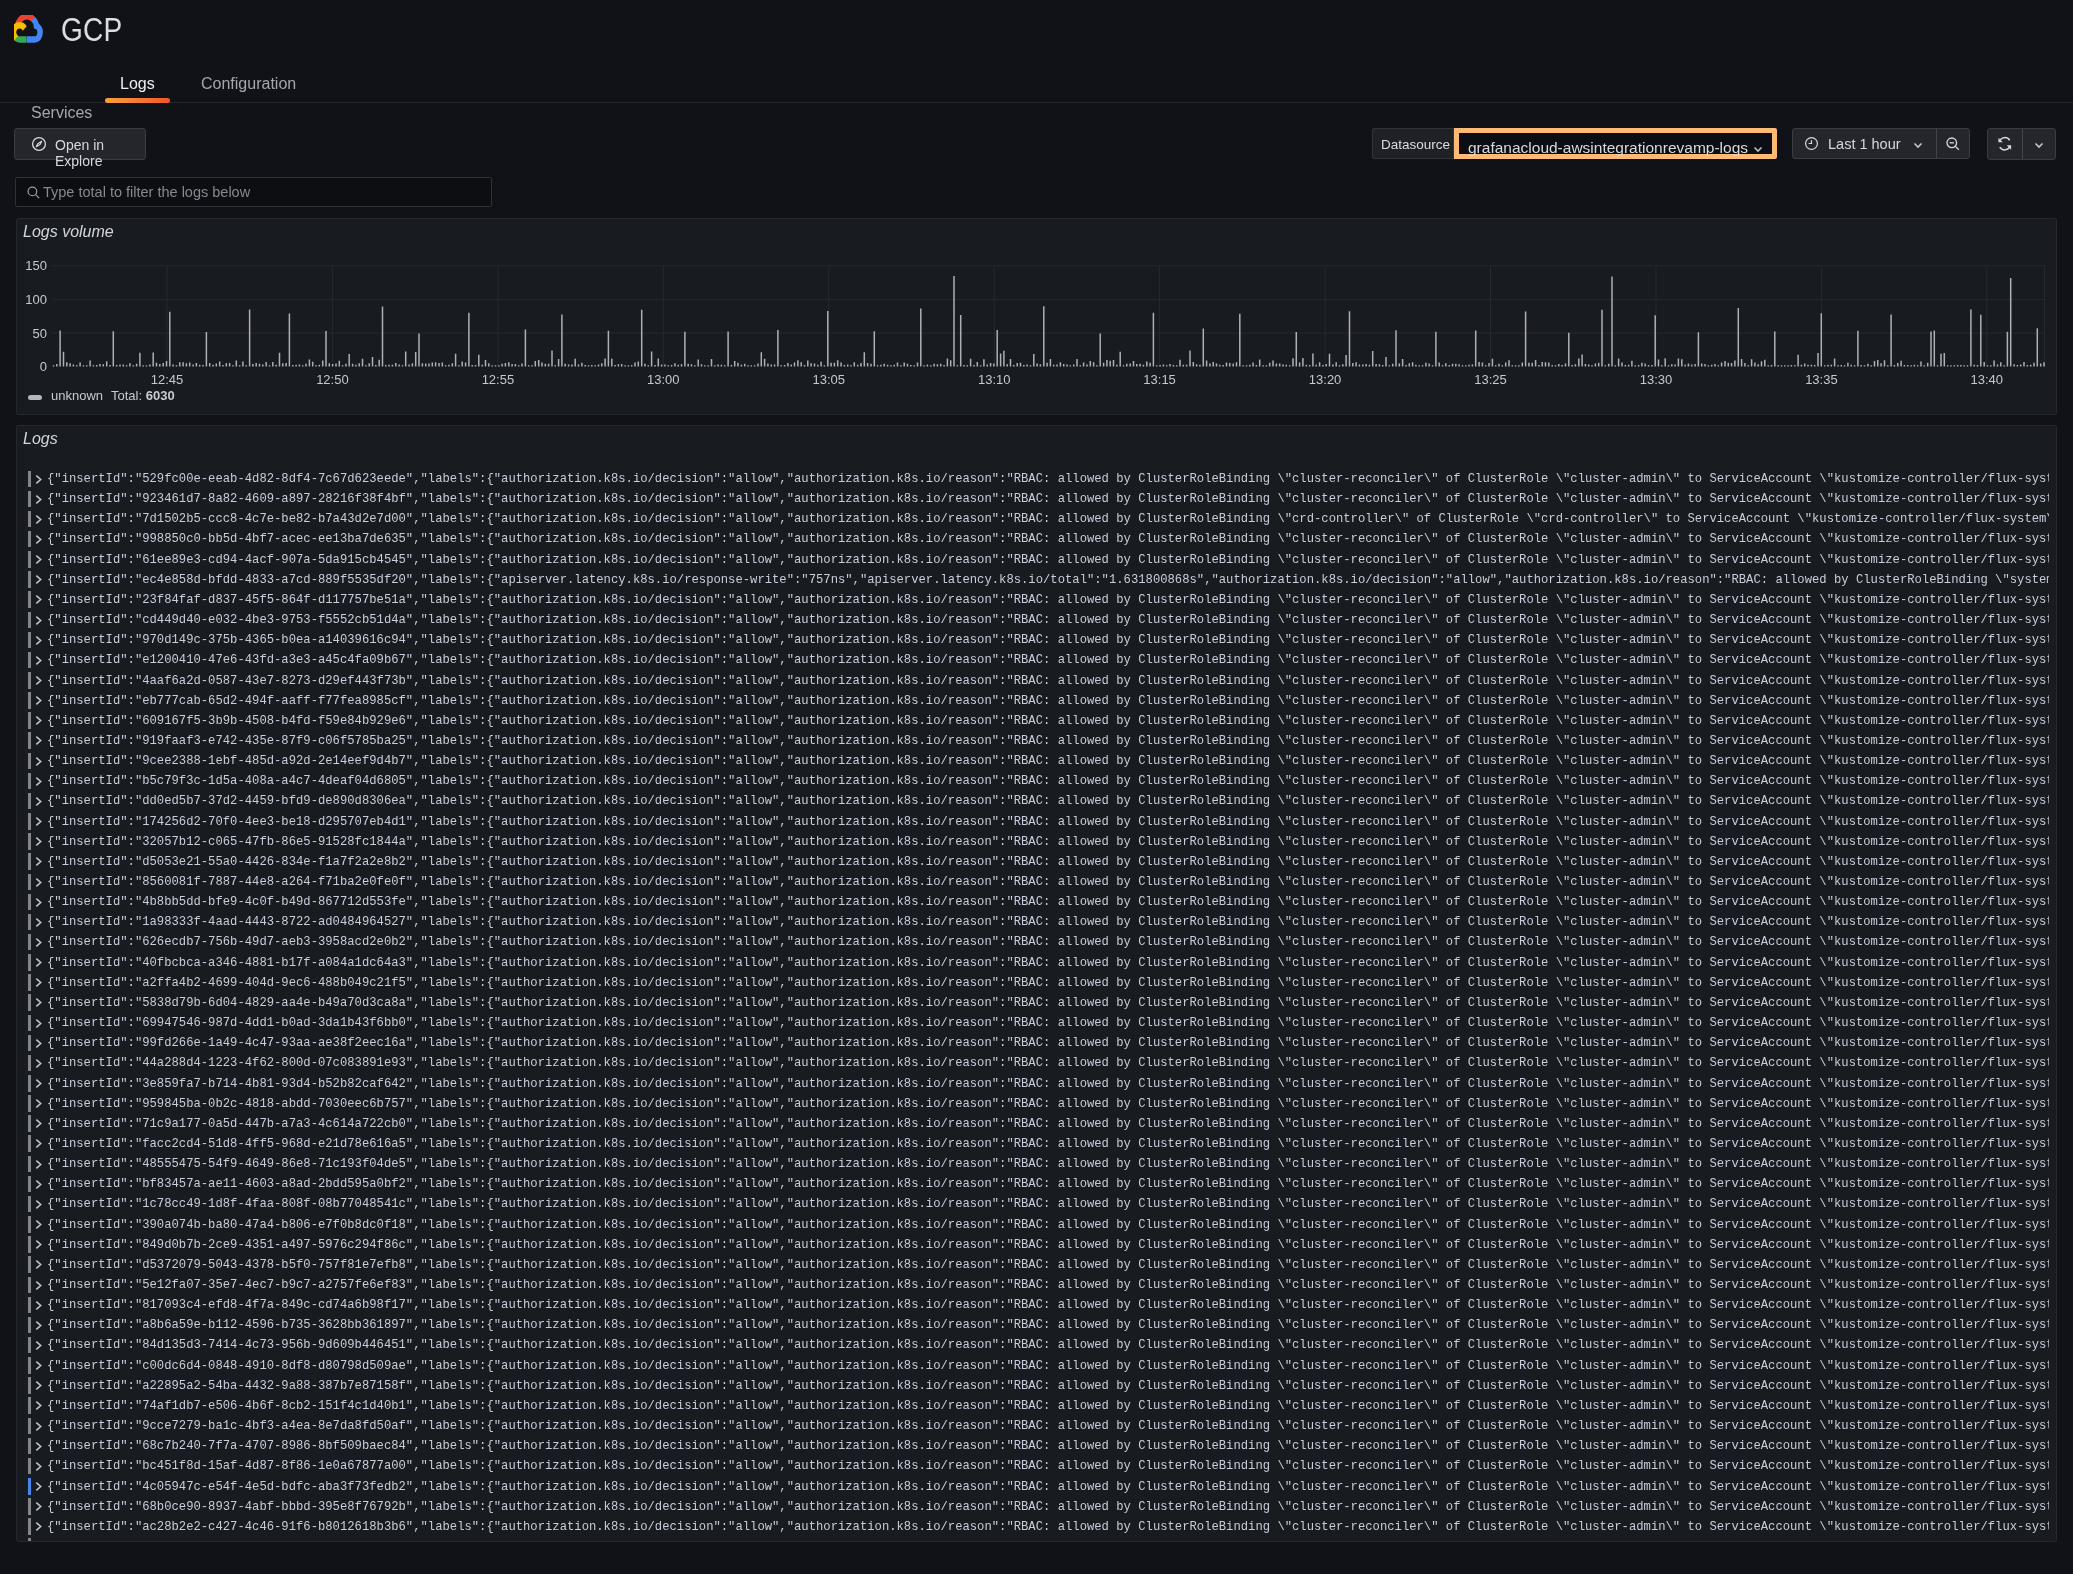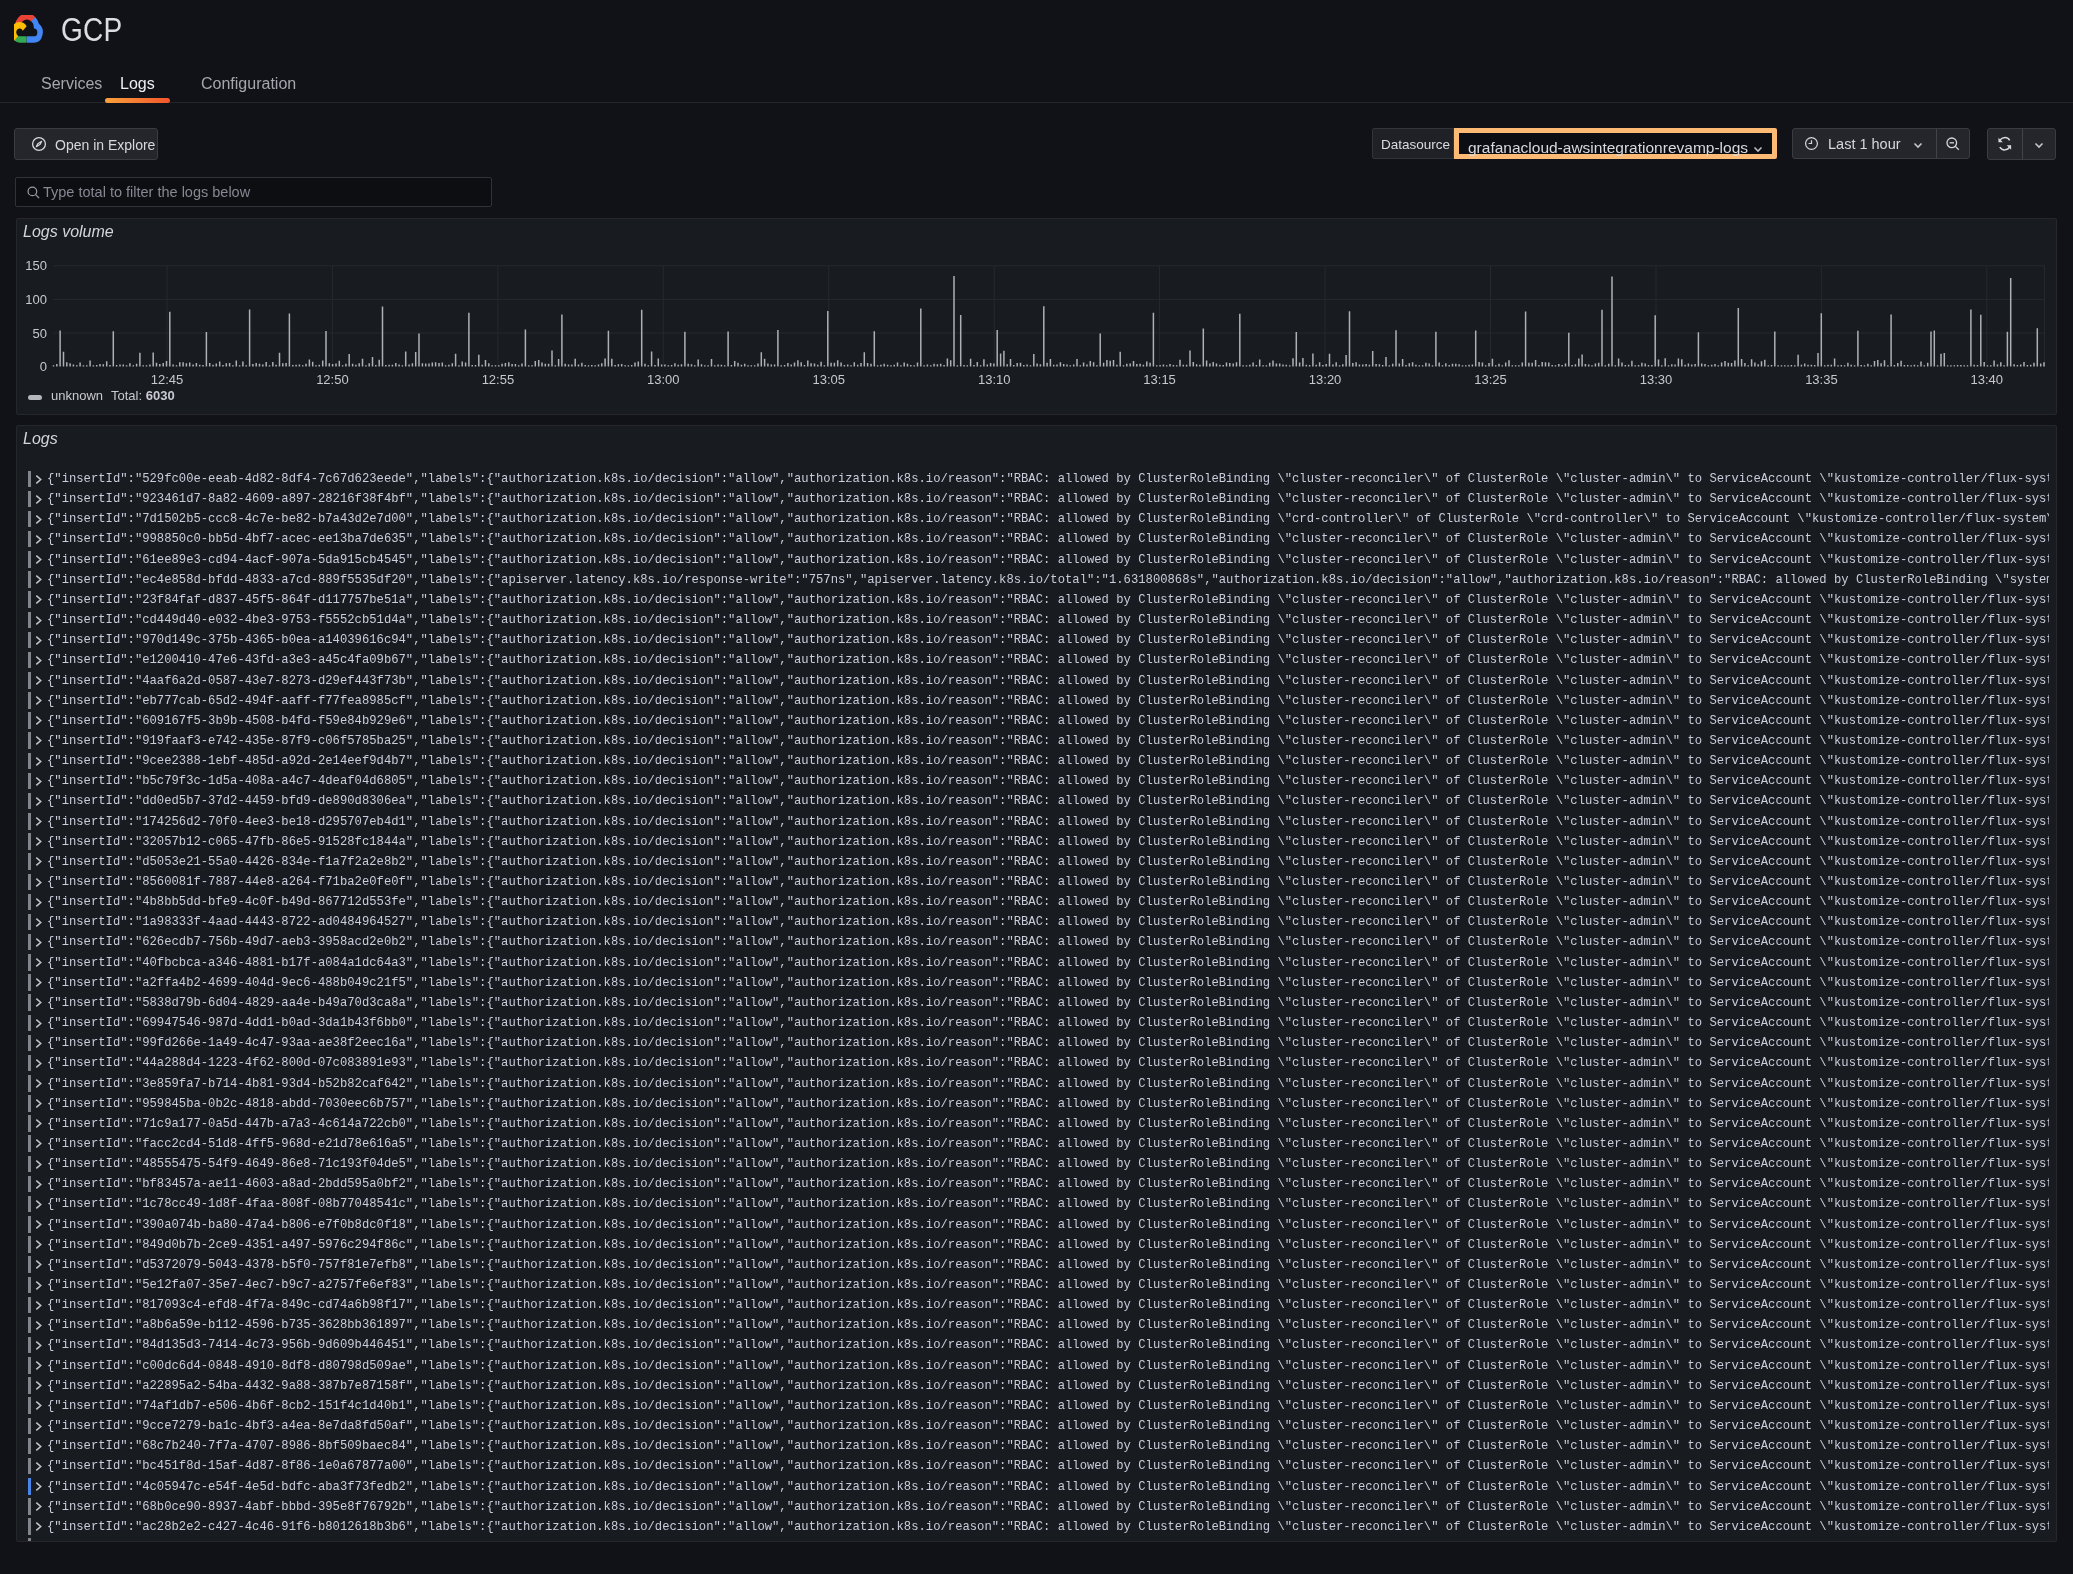--- a/index.html
+++ b/index.html
@@ -5,28 +5,28 @@
 html { background:#111217; }
 html,body { width:2073px; height:1574px; overflow:hidden; }
 body { background:rgba(17,18,23,0.99);
   font-family:"Liberation Sans",sans-serif; transform:translateZ(0); }
 
 .brand { position:absolute; left:13.5px; top:15px; }
 h1.title { position:absolute; left:61px; top:11px; font-size:33px; font-weight:500; color:#dcdce2; letter-spacing:0.2px; transform:translateZ(0) scaleX(0.85); transform-origin:left top; }
 
 .tabbar { position:absolute; left:0; top:0; width:2073px; height:103px; border-bottom:1px solid #24262c; }
 .tab { position:absolute; top:74.5px; font-size:16px; color:#a5a6ae; }
-.tab.svc { left:41px; }
+.tab.svc { left:31px;margin-top:29px; }
 .tab.logs { left:120px; color:#eceef1; font-weight:500; }
 .tab.cfg { left:186px;margin-left:15px; }
 .underline { position:absolute; left:104.5px; top:98px; width:65px; height:5px; border-radius:2.5px;
   background:linear-gradient(90deg,#f9a13b,#f2552c); }
 
 .btn { position:absolute; background:rgba(36,38,44,0.99); border:1px solid #3a3c42; border-radius:3px; color:#d7d8de; }
-.explore { left:14px; top:128px; width:144px; height:32px; font-size:14px; font-weight:500; }
+.explore { left:14px; top:128px; width:132px; height:32px; font-size:14px; font-weight:500; }
 .explore .bicon { position:absolute; left:16px; top:7px; }
 .explore b { position:absolute; left:40px; top:7.5px; font-weight:500; }
 .dslabel { position:absolute; left:1372px; top:128px; width:82px; height:31px; background:rgba(31,33,39,0.99);
   border:1px solid #32343b; border-radius:2px 0 0 2px; color:#dcdde2; font-size:13.5px; font-weight:500; }
 .dslabel span { position:absolute; left:8px; top:7.5px; }
 .dssel { position:absolute; left:1454px; top:128px; width:323px; height:31px; background:rgba(13,14,19,0.99);
   border:5px solid #fdba74; border-radius:0 2px 2px 0; color:#d9dade; font-size:15.5px; font-weight:500; }
 .dssel span { position:absolute; left:9px; top:6px; }
 .dssel .chev { position:absolute; right:8px; top:10px; color:#bcbdc4; }
 .tgroup { left:1792px; top:128px; width:178px; height:31px; }

